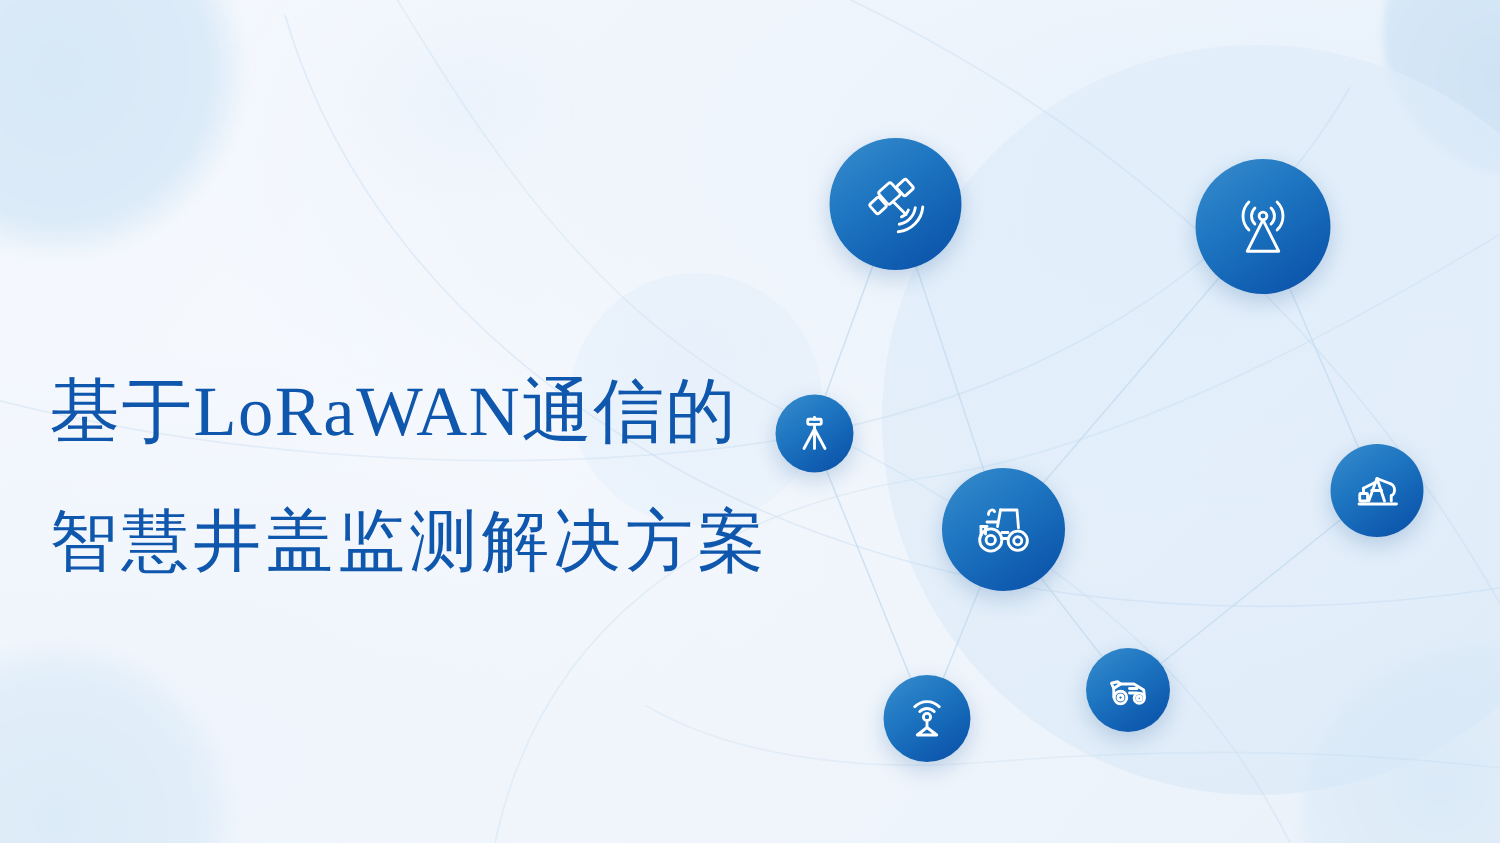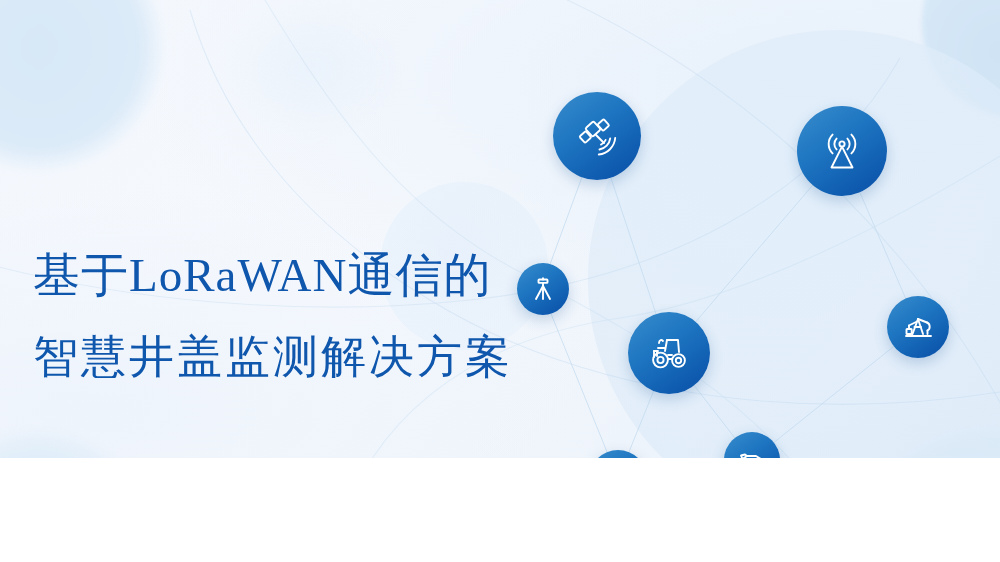--- a/index.html
+++ b/index.html
@@ -3,21 +3,21 @@
 <meta charset="utf-8">
 <style>
   html, body {
     margin: 0;
     padding: 0;
     background: #ffffff;
   }
   #slide {
     position: relative;
     width: 1000px;
-    height: 458px;
+    height: 562px;
     overflow: hidden;
     background:
       radial-gradient(120% 95% at 82% 18%, #e8f1fb 0%, rgba(232,241,251,0) 58%),
       radial-gradient(110% 90% at 10% 90%, #eef4fc 0%, rgba(238,244,252,0) 55%),
       linear-gradient(130deg, #f3f7fd 0%, #f6f9fd 42%, #eef4fb 72%, #e9f1fa 100%);
     font-family: "Liberation Sans", "DejaVu Sans", sans-serif;
   }
 
   
   .blob {
@@ -110,21 +110,21 @@
   .title-line {
     color: #0f56ad;
     font-family: "Liberation Serif", "DejaVu Serif", serif;
     font-size: 47px;
     font-weight: 400;
     letter-spacing: 1px;
     line-height: 86px;
     white-space: nowrap;
   }
   .title-line-2 {
-    font-family: Liberation Mono, monospace;
+    font-family: Liberation Sans, sans-serif;
     font-size: 45px;
     letter-spacing: 3px;
   }
 </style>
 </head>
 <body>
 
 <div id="slide">
 
   <div class="blob blob-soft-a"></div>

